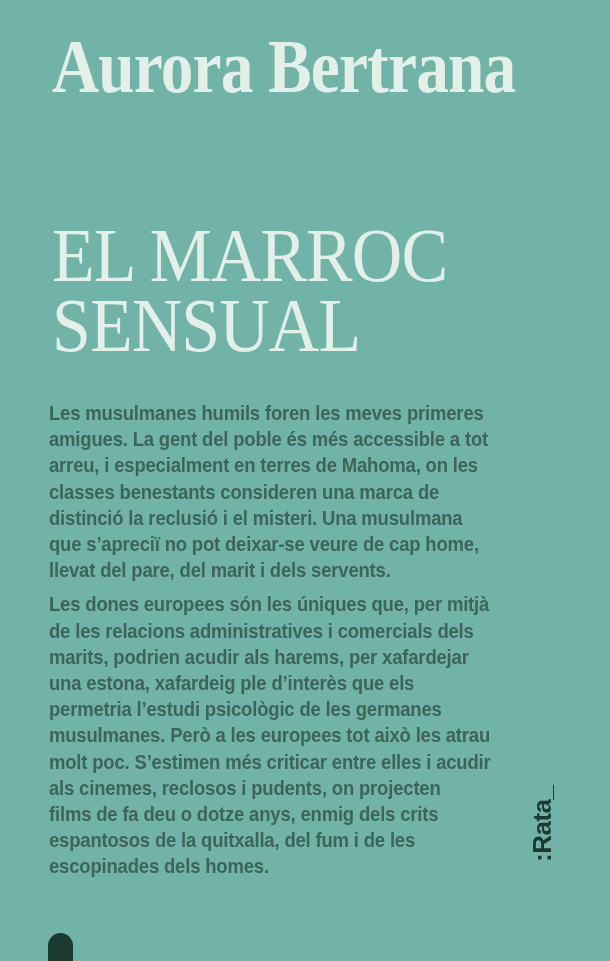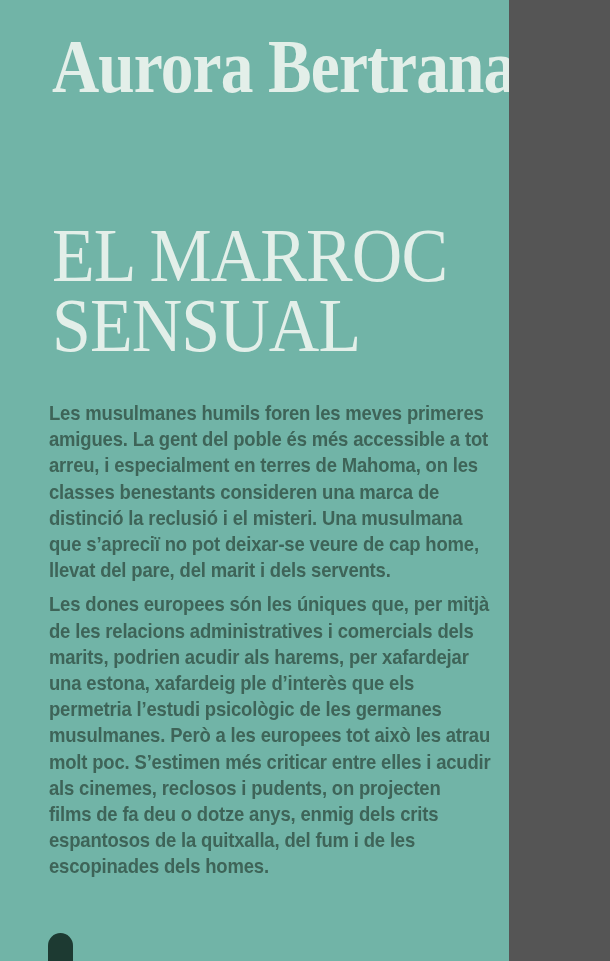--- a/index.html
+++ b/index.html
@@ -1,18 +1,18 @@
 <!DOCTYPE html>
 <html><head>
 <meta charset="utf-8">
 <style>
   html, body { margin: 0; padding: 0; background: #555; }
   #cover {
     position: relative;
-    width: 509px; height: 961px;
+    width: 610px; height: 961px;
     background: #71b4a7;
     overflow: hidden;
     font-family: "Liberation Sans", sans-serif;
   }
   .author {
     position: absolute;
     left: 52px; top: 26px;
     font-family: "Liberation Serif", serif;
     font-weight: bold;
     font-size: 76px;

